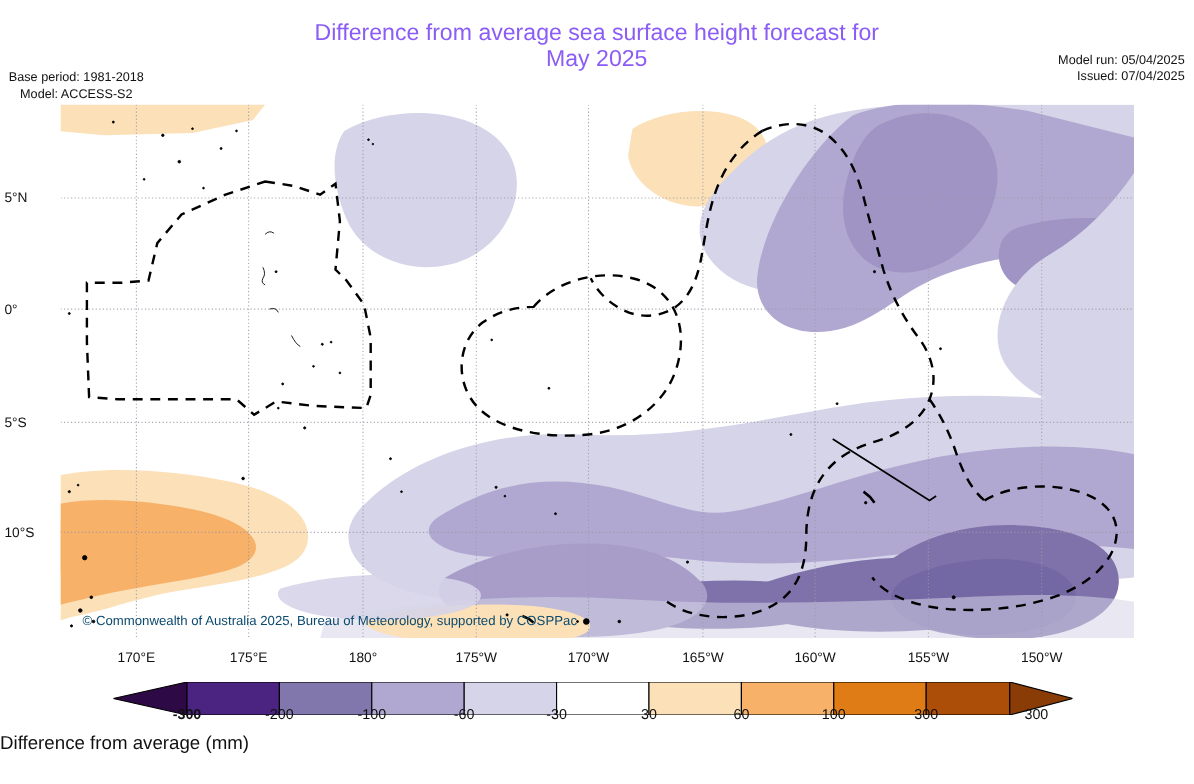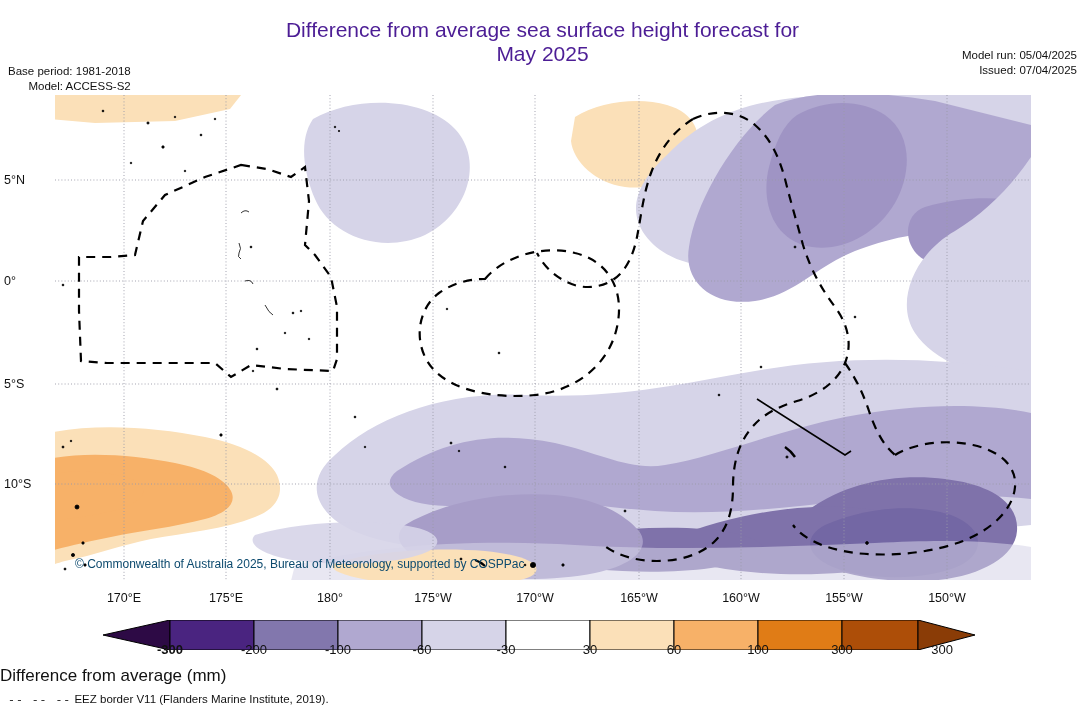--- a/index.html
+++ b/index.html
@@ -9,26 +9,26 @@
     font-family:"Liberation Sans", sans-serif;
     color:#000;
     position:relative;
     overflow:hidden;
   }
   #root{position:absolute;left:0;top:0;width:1085px;height:713px;}
 
   
   .title{
     position:absolute;left:0;top:18px;width:1085px;
-    text-align:center;font-size:21px;line-height:24px;color:#4c1d95;
+    text-align:center;font-size:21px;line-height:24px;color:#8b5cf6;
     font-family:"Liberation Sans", sans-serif;
   }
   .title .l2{display:block;}
   .meta{position:absolute;font-size:11.5px;line-height:15px;color:#111;}
-  .meta-left{left:8px;top:64px;text-align:right;}
+  .meta-left{left:8px;top:64px;text-align:center;}
   .meta-right{right:8px;top:48px;text-align:right;}
 
   
   #map{
     position:absolute;left:55px;top:95px;width:976px;height:485px;
     background:#ffffff;overflow:hidden;
   }
   #map svg{display:block;}
   .ytick{position:absolute;font-size:12.5px;color:#111;width:44px;left:4px;}
   .xtick{position:absolute;font-size:12.5px;color:#111;text-align:center;width:80px;}
@@ -354,18 +354,14 @@
     <div class="cb-label" style="left:471px;">-30</div>
     <div class="cb-label" style="left:555px;">30</div>
     <div class="cb-label" style="left:639px;">60</div>
     <div class="cb-label" style="left:723px;">100</div>
     <div class="cb-label" style="left:807px;">300</div>
     <div class="cb-label" style="left:883px;text-align:right;">300</div>
   </div>
 
   <div class="cb-title">Difference from average (mm)</div>
 
-  <div class="footnote">
-    <span class="fn-dash">--  --  --</span>
-    <span>EEZ border V11 (Flanders Marine Institute, 2019).</span>
-  </div>
 
 </div>
 
 </body></html>

